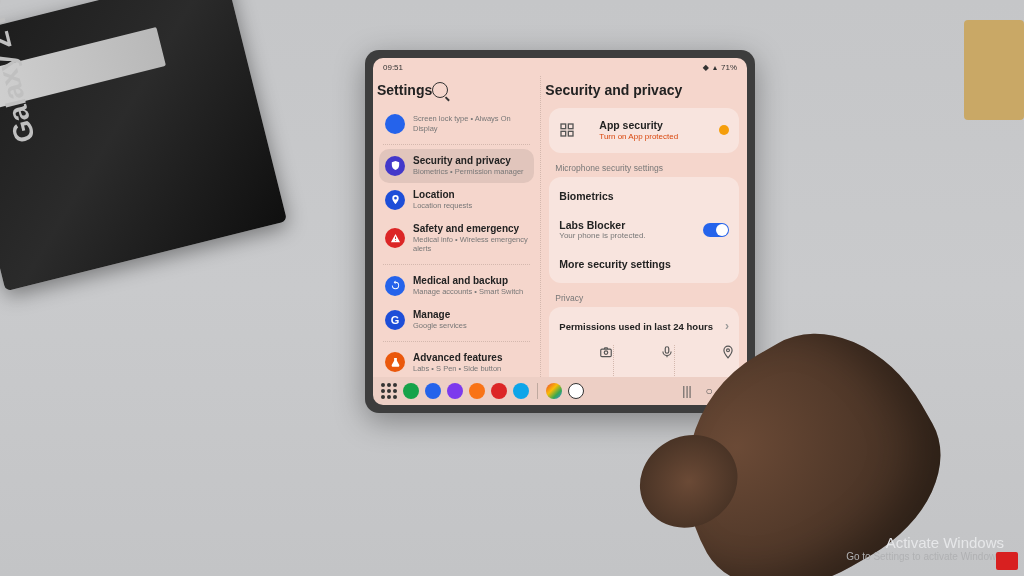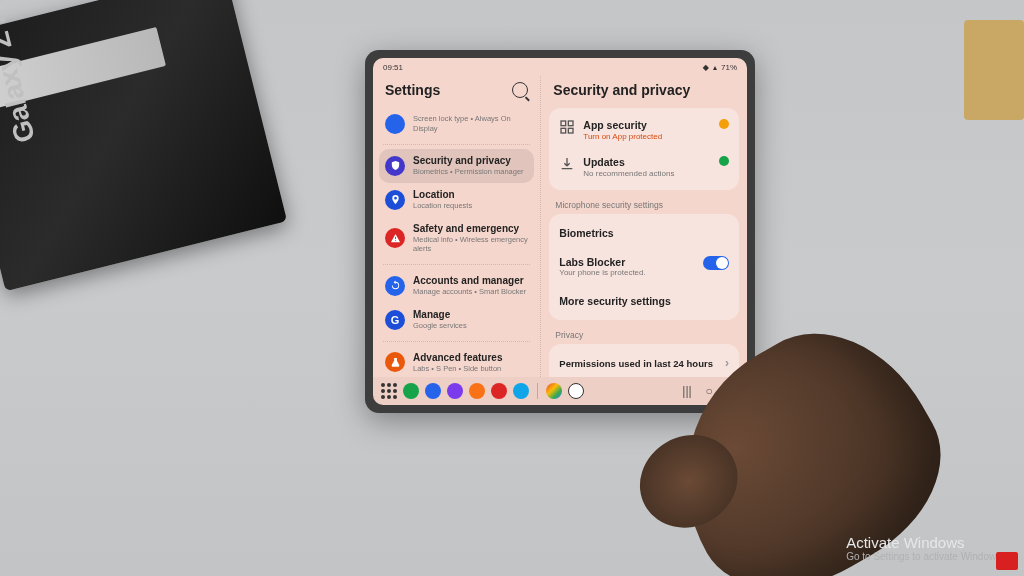--- a/index.html
+++ b/index.html
@@ -9,37 +9,37 @@
   .box-label{position:absolute;left:30px;top:40px;width:180px;height:40px;background:linear-gradient(90deg,#d0d0d0 0%,#b8b8b8 100%);border-radius:2px}
   .box-text{position:absolute;left:40px;top:120px;color:#c0c0c0;font-size:28px;font-weight:600;transform:rotate(-90deg);transform-origin:left top;white-space:nowrap;letter-spacing:-.5px}
   .clamp{position:absolute;right:0;top:20px;width:60px;height:100px;background:#c9a866;border-radius:4px}
   .device{position:absolute;left:365px;top:50px;width:390px;height:363px;background:#3d3d3d;border-radius:14px;padding:8px;box-shadow:0 8px 30px rgba(0,0,0,.35)}
   .screen{width:100%;height:100%;background:#f5d6cc;border-radius:10px;overflow:hidden;display:flex;flex-direction:column}
   .statusbar{height:18px;display:flex;justify-content:space-between;align-items:center;padding:0 10px;font-size:8px;color:#333}
   .statusbar .right{display:flex;gap:4px;align-items:center}
   .panes{flex:1;display:flex;overflow:hidden}
   .left-pane{width:45%;display:flex;flex-direction:column;border-right:1px dotted #d4b8ae}
   .right-pane{flex:1;display:flex;flex-direction:column}
-  .pane-header{display:flex;align-items:center;justify-content:space-between;padding:6px 12px 10px}
+  .pane-header{display:flex;align-items:center;padding:6px 4px 10px}
   .pane-title{font-size:14px;font-weight:700;color:#222}
   .search{width:16px;height:16px;border:1.5px solid #333;border-radius:50%;position:relative}
   .search:after{content:"";position:absolute;width:5px;height:1.5px;background:#333;bottom:-2px;right:-3px;transform:rotate(45deg)}
   .list{flex:1;overflow:hidden;padding:0 6px}
   .item{display:flex;align-items:center;gap:8px;padding:6px 6px;border-radius:10px}
   .item.sel{background:rgba(0,0,0,.08)}
   .hr{border-top:1px dotted #d4b8ae;margin:4px 4px}
   .ic{width:20px;height:20px;border-radius:50%;flex:none;display:flex;align-items:center;justify-content:center}
   .ic svg{width:11px;height:11px}
   .txt{flex:1;min-width:0}
   .t1{font-size:10px;font-weight:600;color:#222;line-height:1.2}
   .t2{font-size:7.5px;color:#777;line-height:1.3}
   .rtxt .t1{font-size:10.5px}
   .rtxt .t2{font-size:8px}
   .rcard{background:rgba(255,255,255,.35);border-radius:12px;margin:0 8px 6px;padding:4px 0}
-  .ritem{display:flex;padding:7px 10px;gap:8px}
+  .ritem{display:flex;align-items:center;padding:7px 10px;gap:24px}
   .ric{width:16px;height:16px;flex:none;display:flex;align-items:center;justify-content:center;color:#555}
   .status-dot{width:10px;height:10px;border-radius:50%;flex:none}
   .section-label{font-size:8.5px;color:#777;padding:4px 14px}
   .rsimple{padding:9px 10px}
   .toggle{width:26px;height:14px;background:#2563eb;border-radius:10px;position:relative;flex:none}
   .toggle:after{content:"";position:absolute;right:1px;top:1px;width:12px;height:12px;background:#fff;border-radius:50%}
   .perm-row{display:flex;align-items:center;justify-content:space-between;padding:8px 10px;font-size:9.5px;font-weight:700;color:#222}
   .chev{color:#999;font-size:12px}
   .perm-icons{display:flex;justify-content:space-around;padding:4px 4px 8px}
   .perm-col{display:flex;flex-direction:column;align-items:flex-end;gap:16px;flex:1;border-right:1px dotted #d4b8ae}
@@ -47,21 +47,21 @@
   .perm-col .lbl{font-size:7.5px;color:#666}
   .perm-col .dot{font-size:8px;color:#999}
   .mini-app{width:12px;height:12px;border-radius:50%;background:#3b4cca;display:inline-block}
   .taskbar{height:28px;display:flex;align-items:center;gap:6px;padding:0 8px;background:rgba(0,0,0,.03)}
   .dots9{width:16px;height:16px;display:grid;grid-template-columns:repeat(3,1fr);gap:1.5px}
   .dots9 span{background:#333;border-radius:50%}
   .app{width:16px;height:16px;border-radius:50%}
   .navbtn{width:16px;text-align:center;color:#555;font-size:12px}
   .finger{position:absolute;right:90px;bottom:0;width:260px;height:230px;background:radial-gradient(ellipse at 30% 30%,#6b4a36 0%,#4a3426 60%,#3a2a1e 100%);border-radius:60% 40% 50% 50%/70% 60% 40% 40%;transform:rotate(-30deg);box-shadow:inset -20px -20px 40px rgba(0,0,0,.3)}
   .finger:before{content:"";position:absolute;left:-30px;top:30px;width:100px;height:90px;background:radial-gradient(ellipse,#6b4a36 0%,#4a3426 70%);border-radius:50%}
-  .watermark{position:absolute;right:20px;bottom:14px;text-align:left;color:#d9dadc}
+  .watermark{position:absolute;right:20px;bottom:14px;text-align:right;color:#d9dadc}
   .watermark .w1{font-size:15px;color:#e6e7e9}
   .watermark .w2{font-size:10px;color:#b0b1b3}
   .logo-ch{position:absolute;right:6px;bottom:6px;width:22px;height:18px;background:#d82020;border-radius:2px}
   .warn{color:#d9480f}
 </style>
 </head>
 <body>
 
 <div class="desk"></div>
 
@@ -138,22 +138,22 @@
 
           <div class="hr"></div>
 
           <div class="item">
             <div class="ic" style="background:#2563eb">
               <svg viewBox="0 0 24 24" fill="#fff">
                   <path d="M12 4V1L8 5l4 4V6a6 6 0 11-6 6H4a8 8 0 108-8z"></path>
                 </svg>
             </div>
             <div class="txt">
-              <div class="t1">Accounts and manager</div>
-              <div class="t2">Manage accounts  •  Smart Blocker</div>
+              <div class="t1">Medical and backup</div>
+              <div class="t2">Manage accounts  •  Smart Switch</div>
             </div>
           </div>
 
           <div class="item">
             <div class="ic" style="background:#1d4ed8;color:#fff;font-size:11px;font-weight:700">G</div>
             <div class="txt">
               <div class="t1">Manage</div>
               <div class="t2">Google services</div>
             </div>
           </div>
@@ -187,32 +187,20 @@
                   <rect x="14" y="3" width="7" height="7"></rect>
                   <rect x="3" y="14" width="7" height="7"></rect>
                   <rect x="14" y="14" width="7" height="7"></rect>
                 </svg>
             </div>
             <div class="txt rtxt">
               <div class="t1">App security</div>
               <div class="t2 warn">Turn on App protected</div>
             </div>
             <div class="status-dot" style="background:#f59e0b"></div>
-          </div>
-          <div class="ritem">
-            <div class="ric">
-              <svg viewBox="0 0 24 24" fill="none" stroke="#555" stroke-width="2">
-                  <path d="M12 3v12m0 0l-4-4m4 4l4-4M4 19h16"></path>
-                </svg>
-            </div>
-            <div class="txt rtxt">
-              <div class="t1">Updates</div>
-              <div class="t2">No recommended actions</div>
-            </div>
-            <div class="status-dot" style="background:#16a34a"></div>
           </div>
         </div>
 
         <div class="section-label">Microphone security settings</div>
 
         <div class="rcard">
           <div class="ritem rsimple">
             <div class="txt rtxt">
                 <div class="t1">Biometrics</div>
               </div>

